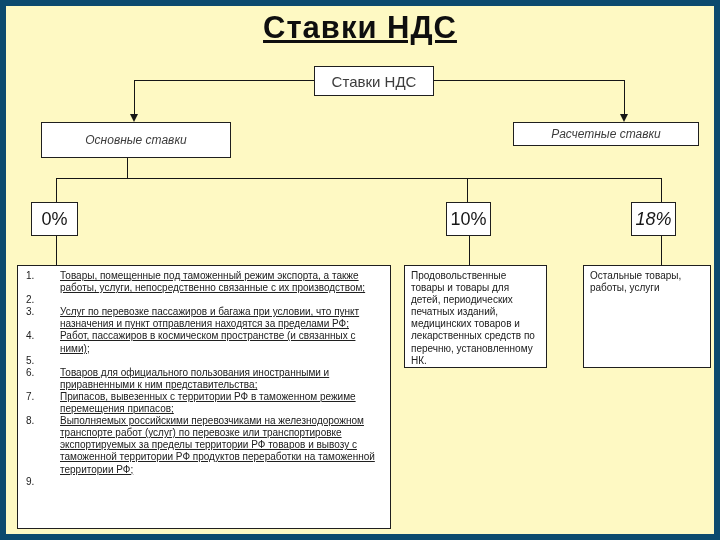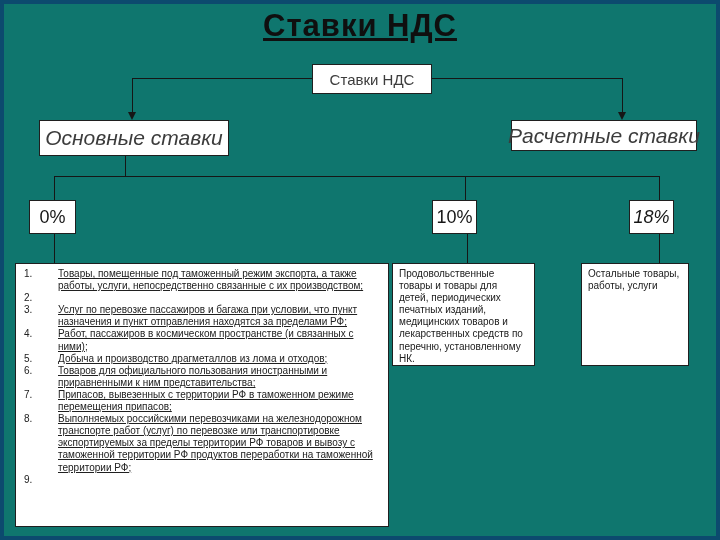--- a/index.html
+++ b/index.html
@@ -1,54 +1,54 @@
 <!DOCTYPE html>
 <html><head>
 <meta charset="utf-8">
 <style>
   * { margin:0; padding:0; box-sizing:border-box; }
   html,body { background:#e9e9e9; }
   .page {
-    position:relative; width:720px; height:540px; background:#0f766e;
-    border:4px solid #0c4a6e; overflow:hidden;
+    position:relative; width:720px; height:540px; background:#fef9c3;
+    border:6px solid #0c4a6e; overflow:hidden;
     font-family:"Liberation Sans", sans-serif; color:#1a1a1a;
   }
   .title {
     position:absolute; top:4px; left:0; width:100%;
     text-align:center; font-size:31px; font-weight:bold; letter-spacing:1px;
     color:#0f0f0f; text-decoration:underline;
   }
   .box {
     position:absolute; background:#fff; border:1px solid #1f1f1f;
     display:flex; align-items:center; justify-content:center;
     text-align:center; white-space:nowrap;
   }
   .root-box   { left:308px; top:60px;  width:120px; height:30px; font-size:15px; color:#3c3c3c; }
-  .branch-box { font-size:21px; font-style:italic; color:#3c3c3c; }
+  .branch-box { font-size:12px; font-style:italic; color:#3c3c3c; }
   .branch-left  { left:35px;  top:116px; width:190px; height:36px; }
-  .branch-right { left:507px; top:116px; width:186px; height:31px; }
+  .branch-right { left:507px; top:116px; width:186px; height:24px; }
   .rate-box   { top:196px; height:34px; font-size:18px; color:#161616; }
   .rate-0  { left:25px;  width:47px; }
-  .rate-10 { left:428px; width:45px; }
+  .rate-10 { left:440px; width:45px; }
   .rate-18 { left:625px; width:45px;font-style:italic; }
   .h-line, .v-line { position:absolute; background:#161616; }
   .h-line { height:1px; }
   .v-line { width:1px; }
   .arrow-down {
     position:absolute; width:0; height:0;
     border-left:4px solid transparent; border-right:4px solid transparent;
     border-top:8px solid #161616;
   }
   .block {
     position:absolute; background:#fff; border:1px solid #1f1f1f;
     font-size:10px; line-height:12.1px; color:#202020; overflow:hidden;
   }
   .list-block  { left:11px;  top:259px; width:374px; height:264px; padding-top:4px; }
-  .ten-block   { left:388px; top:259px; width:143px; height:103px; padding:4px 6px; }
-  .eight-block { left:577px; top:259px; width:108px; height:103px; padding:4px 6px; }
+  .ten-block   { left:398px; top:259px; width:143px; height:103px; padding:4px 6px; }
+  .eight-block { left:577px; top:259px; width:128px; height:103px; padding:4px 6px; }
   .li { display:flex; }
   .li .num { flex:0 0 42px; padding-left:8px; }
   .li .txt { flex:1; padding-right:5px;text-decoration:underline; }
 </style>
 </head>
 <body>
 
 <div class="page">
 
   <div class="title">Ставки НДС</div>
@@ -102,21 +102,20 @@
     <div class="li">
       <span class="num">3.</span>
       <span class="txt">Услуг по перевозке пассажиров и багажа при условии, что пункт назначения и пункт отправления находятся за пределами РФ;</span>
     </div>
     <div class="li">
       <span class="num">4.</span>
       <span class="txt">Работ, пассажиров в космическом пространстве (и связанных с ними);</span>
     </div>
     <div class="li">
       <span class="num">5.</span>
-      <span class="txt">Добыча и производство драгметаллов из лома и отходов;</span>
     </div>
     <div class="li">
       <span class="num">6.</span>
       <span class="txt">Товаров для официального пользования иностранными и приравненными к ним представительства;</span>
     </div>
     <div class="li">
       <span class="num">7.</span>
       <span class="txt">Припасов, вывезенных с территории РФ в таможенном режиме перемещения припасов;</span>
     </div>
     <div class="li">

